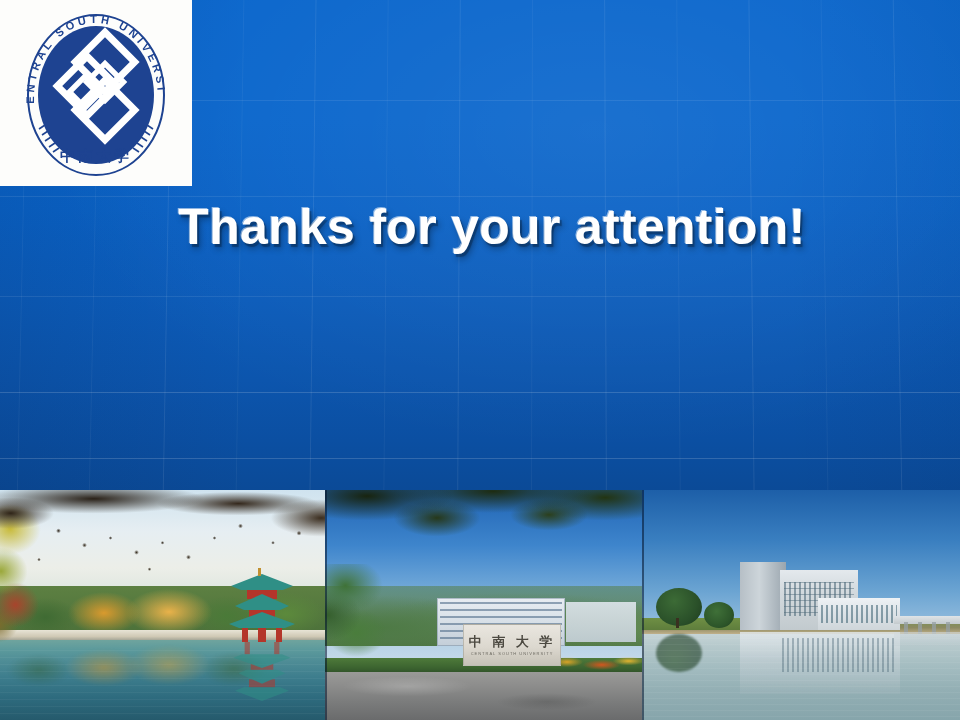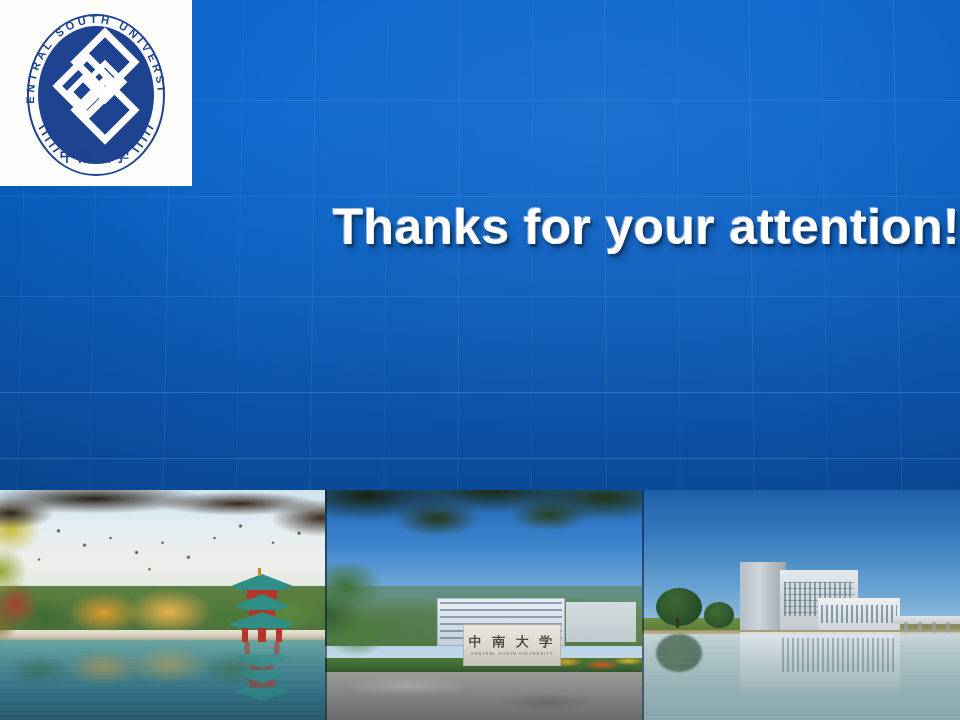--- a/index.html
+++ b/index.html
@@ -90,21 +90,20 @@
     font-weight: bold;
     font-size: 50px;
     line-height: 62px;
     letter-spacing: 0.3px;
     color: #ffffff;
     text-shadow:
        2px 3px 1px rgba(0,0,0,0.28),
        3px 5px 6px rgba(0,0,0,0.30),
       -1px -1px 0px rgba(255,255,255,0.55);
     padding-left: 24px;
-    text-align: right;
   }
   .headline-cn {
     display: block;
     font-family: "DejaVu Sans", "Liberation Serif", serif;
     font-weight: bold;
     font-size: 70px;
     line-height: 84px;
     letter-spacing: 16px;
     color: #ffffff;
     text-shadow:

